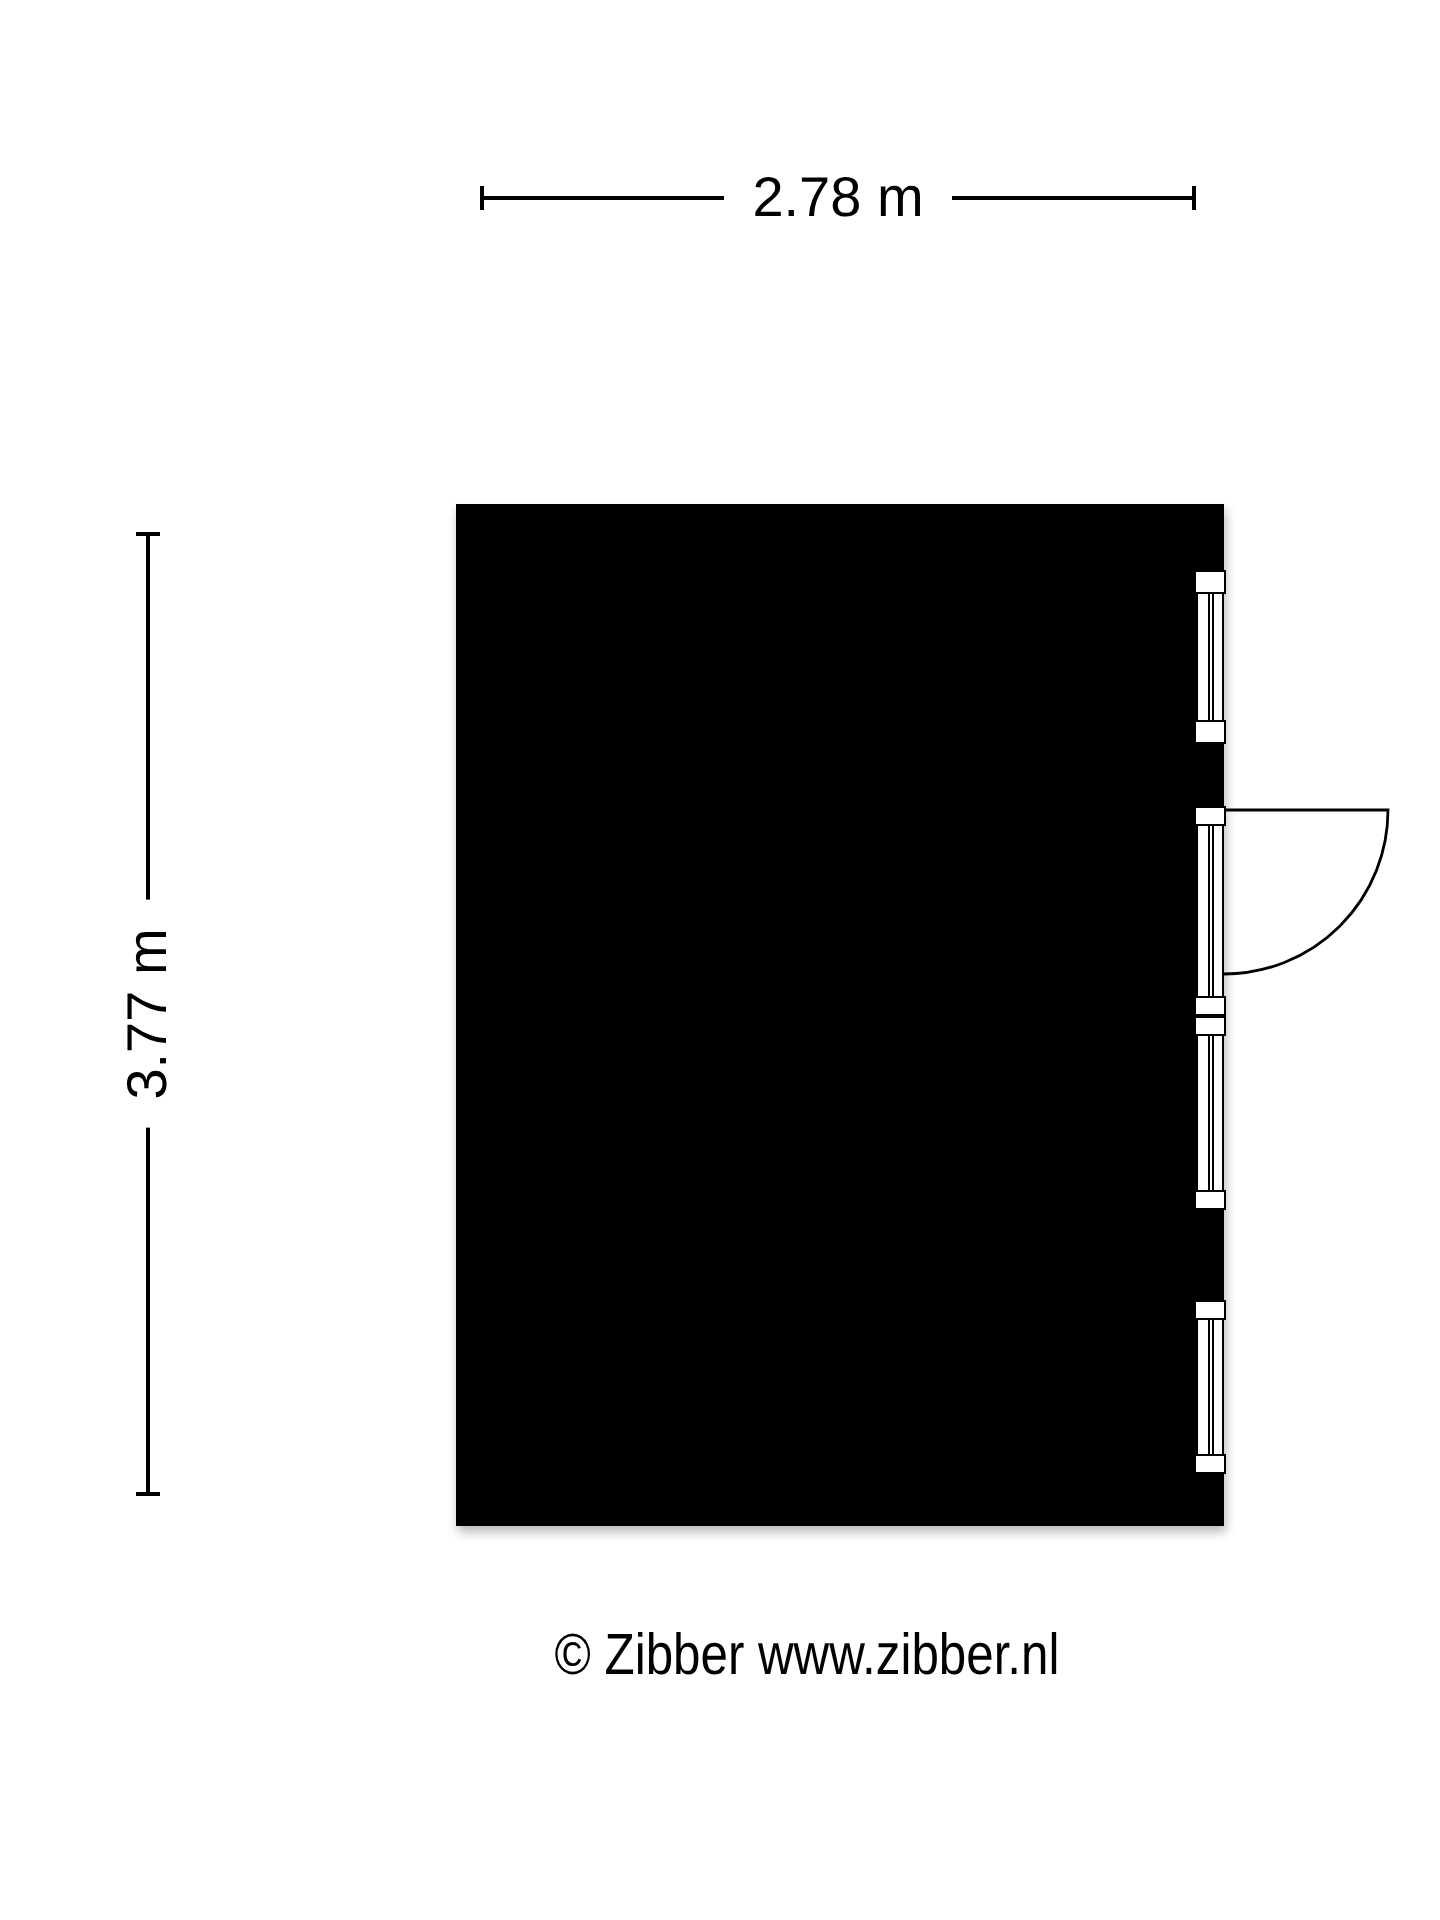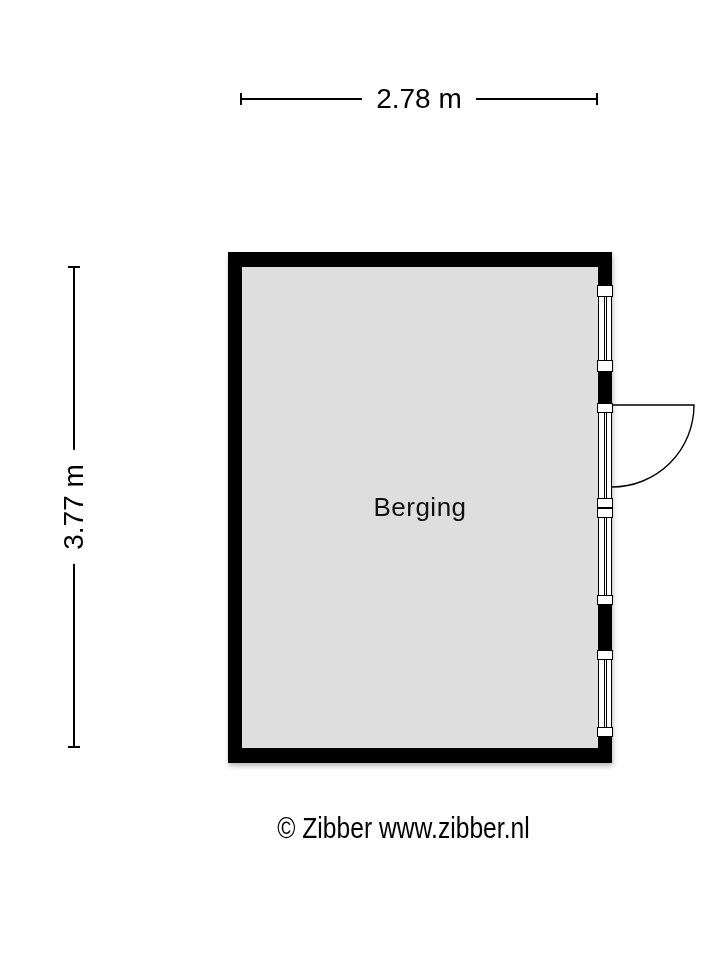--- a/index.html
+++ b/index.html
@@ -161,23 +161,20 @@
   </div>
 
   <div class="dim-left">
     <div class="dim-line"></div>
     <div class="tick t-top"></div>
     <div class="tick t-bottom"></div>
     <div class="dim-label">3.77 m</div>
   </div>
 
   <div class="room">
-    <div class="floor">
-      <div class="room-label">Berging</div>
-    </div>
     <div class="right-wall">
         <div class="seg wall" style="top: 0px; height: 33px;"></div>
         <div class="seg sill" style="top: 33px; height: 12px;"></div>
         <div class="seg glass" style="top: 45px; height: 63px;"></div>
         <div class="seg sill" style="top: 108px; height: 12px;"></div>
         <div class="seg wall" style="top: 120px; height: 31px;"></div>
         <div class="seg sill" style="top: 151px; height: 10px;"></div>
         <div class="seg glass" style="top: 161px; height: 85px;"></div>
         <div class="seg sill" style="top: 246px; height: 10px;"></div>
         <div class="seg sill" style="top: 256px; height: 10px;"></div>

